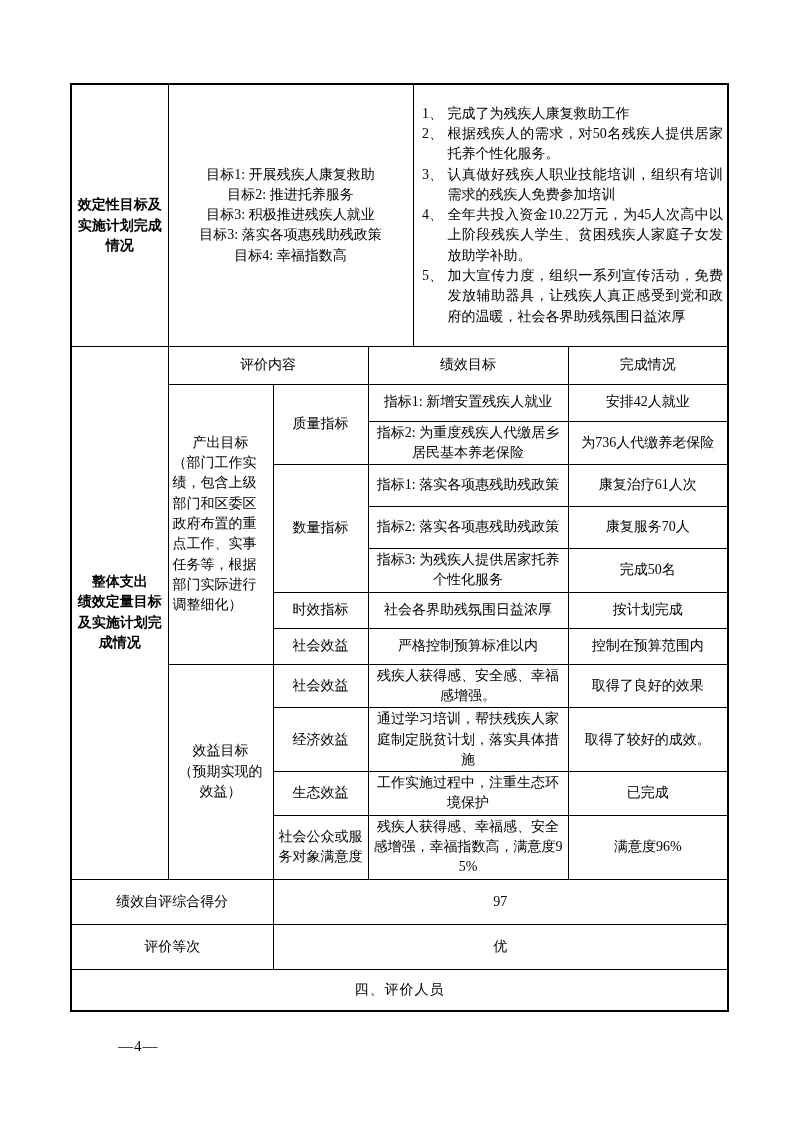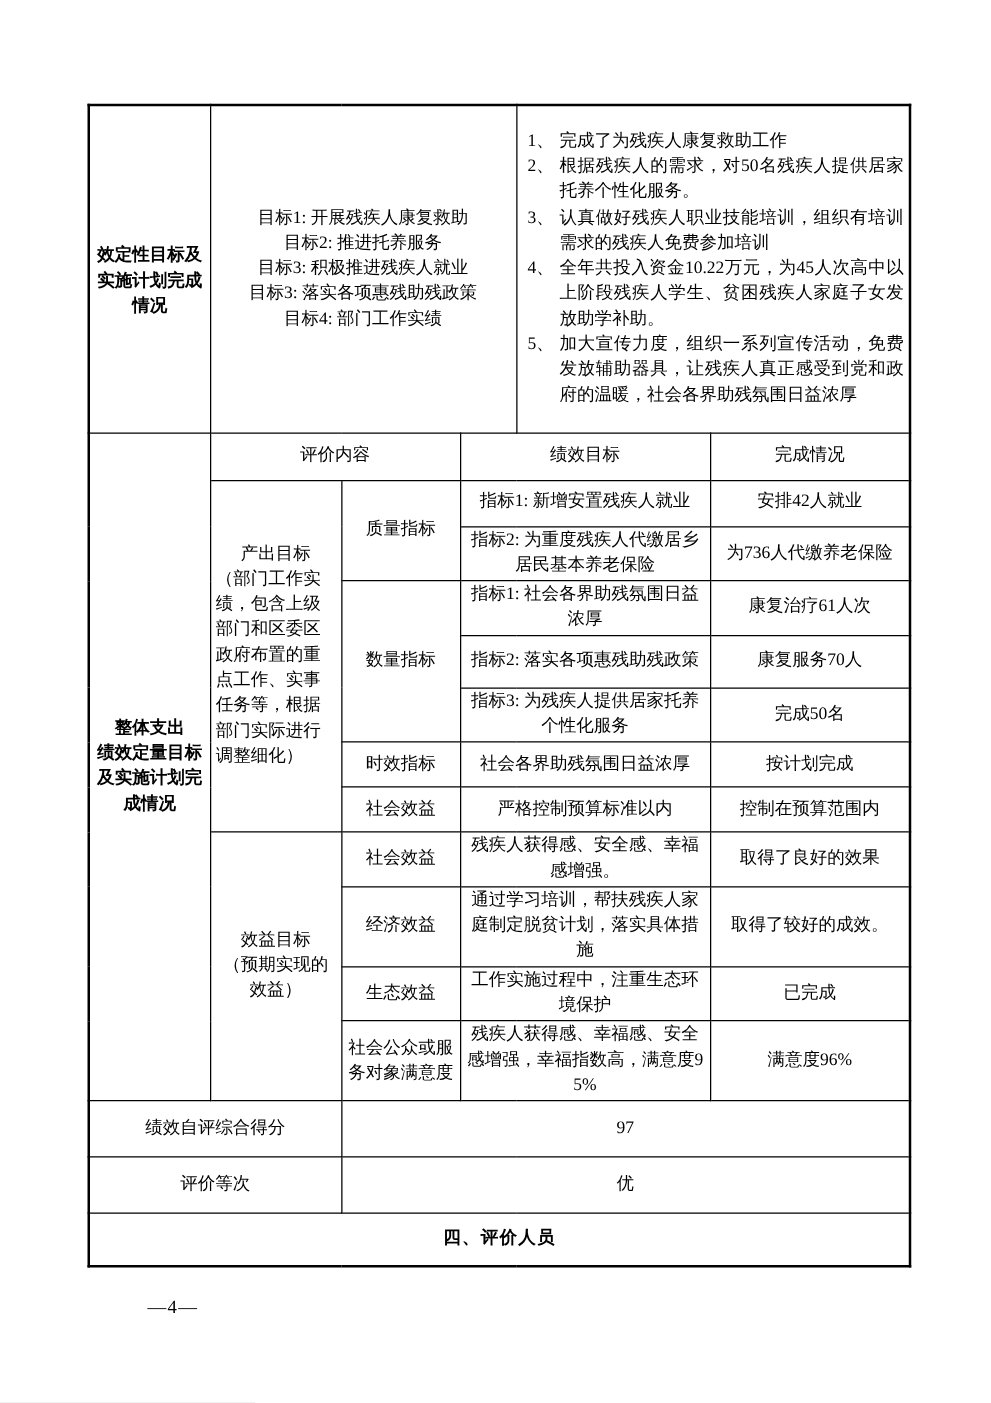--- a/index.html
+++ b/index.html
@@ -29,21 +29,21 @@
   .goal-line{white-space:nowrap;}
   td.results-cell{text-align:left;vertical-align:top;padding:4px 6px 4px 4px;line-height:21px;}
   .result-item{display:flex;}
   .result-num{flex:0 0 30px;}
   .result-text{flex:1;text-align:justify;}
   td.target{text-align:left;text-align:justify;padding:1px 4px;}
   td.subcat{padding:1px 6px;}
   td.subcat-narrow{padding:1px 11px;margin-left:20px;}
   .cell-title{text-align:center;}
   .cell-paren{text-align:left;}
-  td.personnel{font-weight:bold;font-size:17px;letter-spacing:1px;}
+  td.personnel{font-weight:normal;font-size:17px;letter-spacing:1px;}
   td.score-value{font-size:15px;margin-top:44px;}
   .footer{
     position:absolute;left:118px;top:1038px;
     font-size:15px;letter-spacing:1px;
   }
 </style>
 </head>
 <body>
 
 <div class="page">
@@ -59,21 +59,21 @@
     </colgroup>
 
     <tbody>
         <tr style="height:262px">
       <td class="rowhead vtop" style="padding-top:22px">效定性目标及实施计划完成情况</td>
       <td class="goals-cell" colspan="3">
         <div class="goal-line">目标1: 开展残疾人康复救助</div>
         <div class="goal-line">目标2: 推进托养服务</div>
         <div class="goal-line">目标3: 积极推进残疾人就业</div>
         <div class="goal-line">目标3: 落实各项惠残助残政策</div>
-        <div class="goal-line">目标4: 部门工作实绩</div>
+        <div class="goal-line">目标4: 幸福指数高</div>
       </td>
       <td class="results-cell" colspan="2">
         <div class="result-item">
           <span class="result-num">1、</span>
           <span class="result-text">完成了为残疾人康复救助工作</span>
         </div>
         <div class="result-item">
           <span class="result-num">2、</span>
           <span class="result-text">根据残疾人的需求，对50名残疾人提供居家托养个性化服务。</span>
         </div>
@@ -111,21 +111,21 @@
       <td class="target" colspan="2">指标1: 新增安置残疾人就业</td>
       <td>安排42人就业</td>
     </tr>
     <tr style="height:43px">
       <td class="target" colspan="2">指标2: 为重度残疾人代缴居乡居民基本养老保险</td>
       <td>为736人代缴养老保险</td>
     </tr>
 
     <tr style="height:42px">
       <td class="subcat" rowspan="3">数量指标</td>
-      <td class="target" colspan="2">指标1: 社会各界助残氛围日益浓厚</td>
+      <td class="target" colspan="2">指标1: 落实各项惠残助残政策</td>
       <td>康复治疗61人次</td>
     </tr>
     <tr style="height:42px">
       <td class="target" colspan="2">指标2: 落实各项惠残助残政策</td>
       <td>康复服务70人</td>
     </tr>
     <tr style="height:42px">
       <td class="target" colspan="2">指标3: 为残疾人提供居家托养个性化服务</td>
       <td>完成50名</td>
     </tr>

